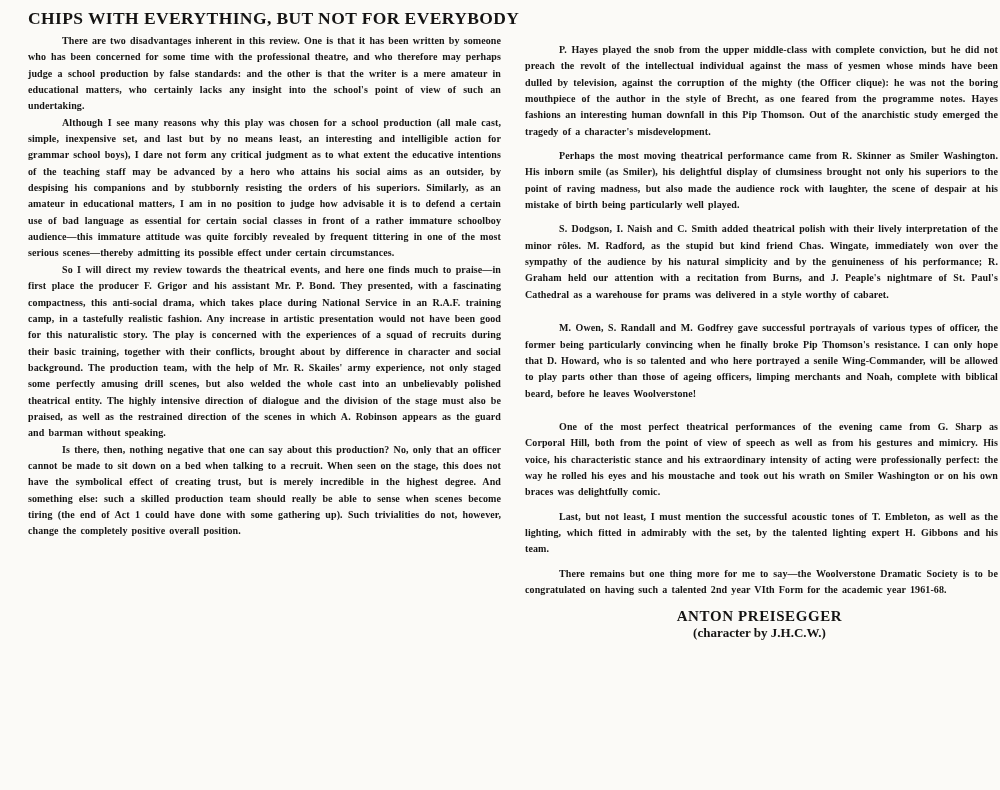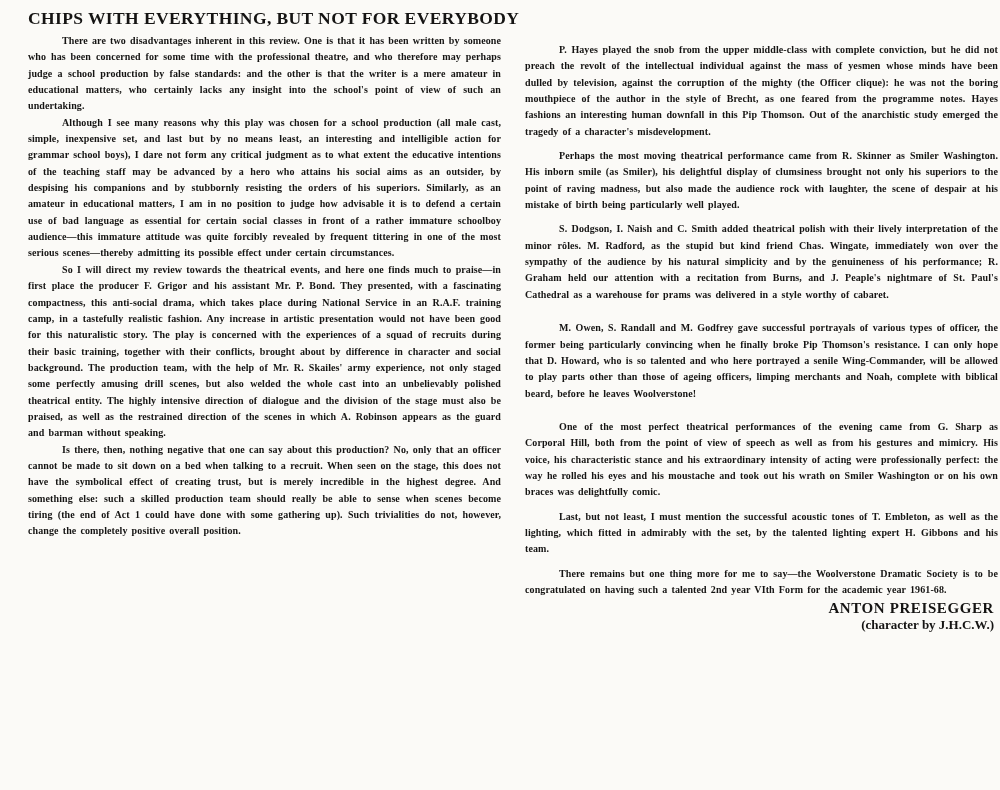--- a/index.html
+++ b/index.html
@@ -37,22 +37,22 @@
     font-size: 10px;
     line-height: 16.35px;
     text-align: justify;
     text-indent: 34px;
     word-spacing: 1.5px;
     letter-spacing: 0.1px;
   }
   .col-right p.body-par { margin-bottom: 1px; margin-top: 8px; }
   .col-right p.gap-before { margin-top: 17px; }
   .signature {
-    text-align: right;
-    margin-top: 2px;
+    text-align: center;
+    margin-top: 10px;
     padding-right: 4px;
   }
   .sig-name {
     font-size: 15px;
     letter-spacing: 0.6px;
   }
   .sig-translated {
     font-size: 13px;
     margin-top: 0px;
   }

